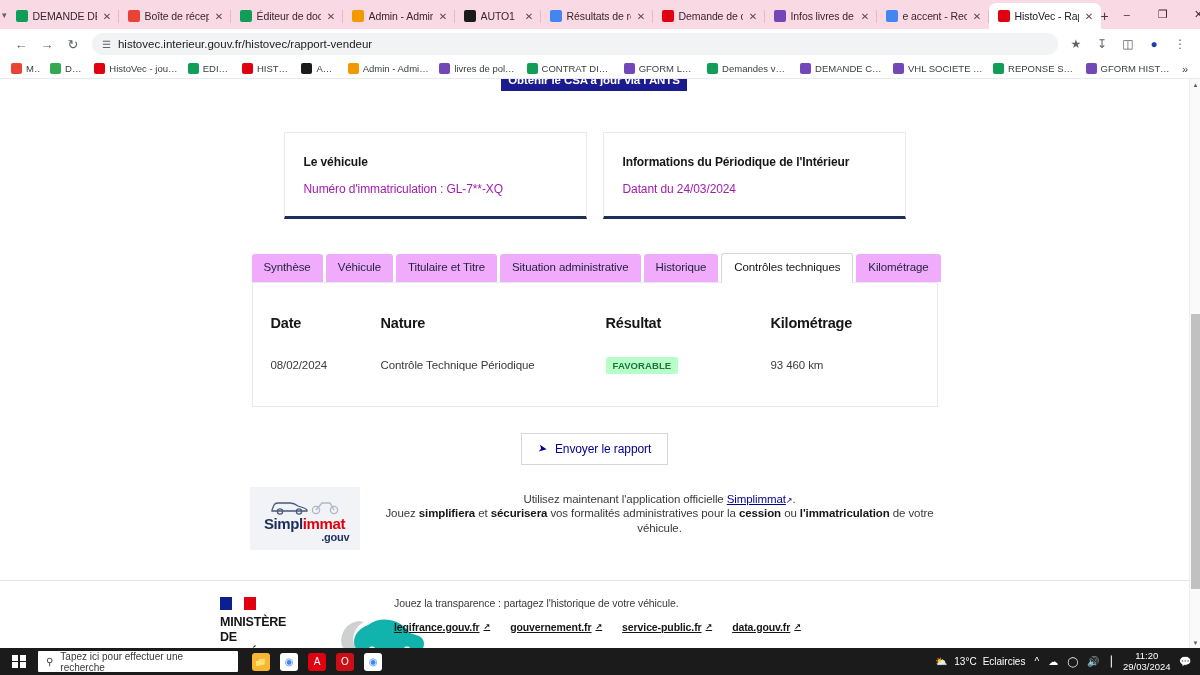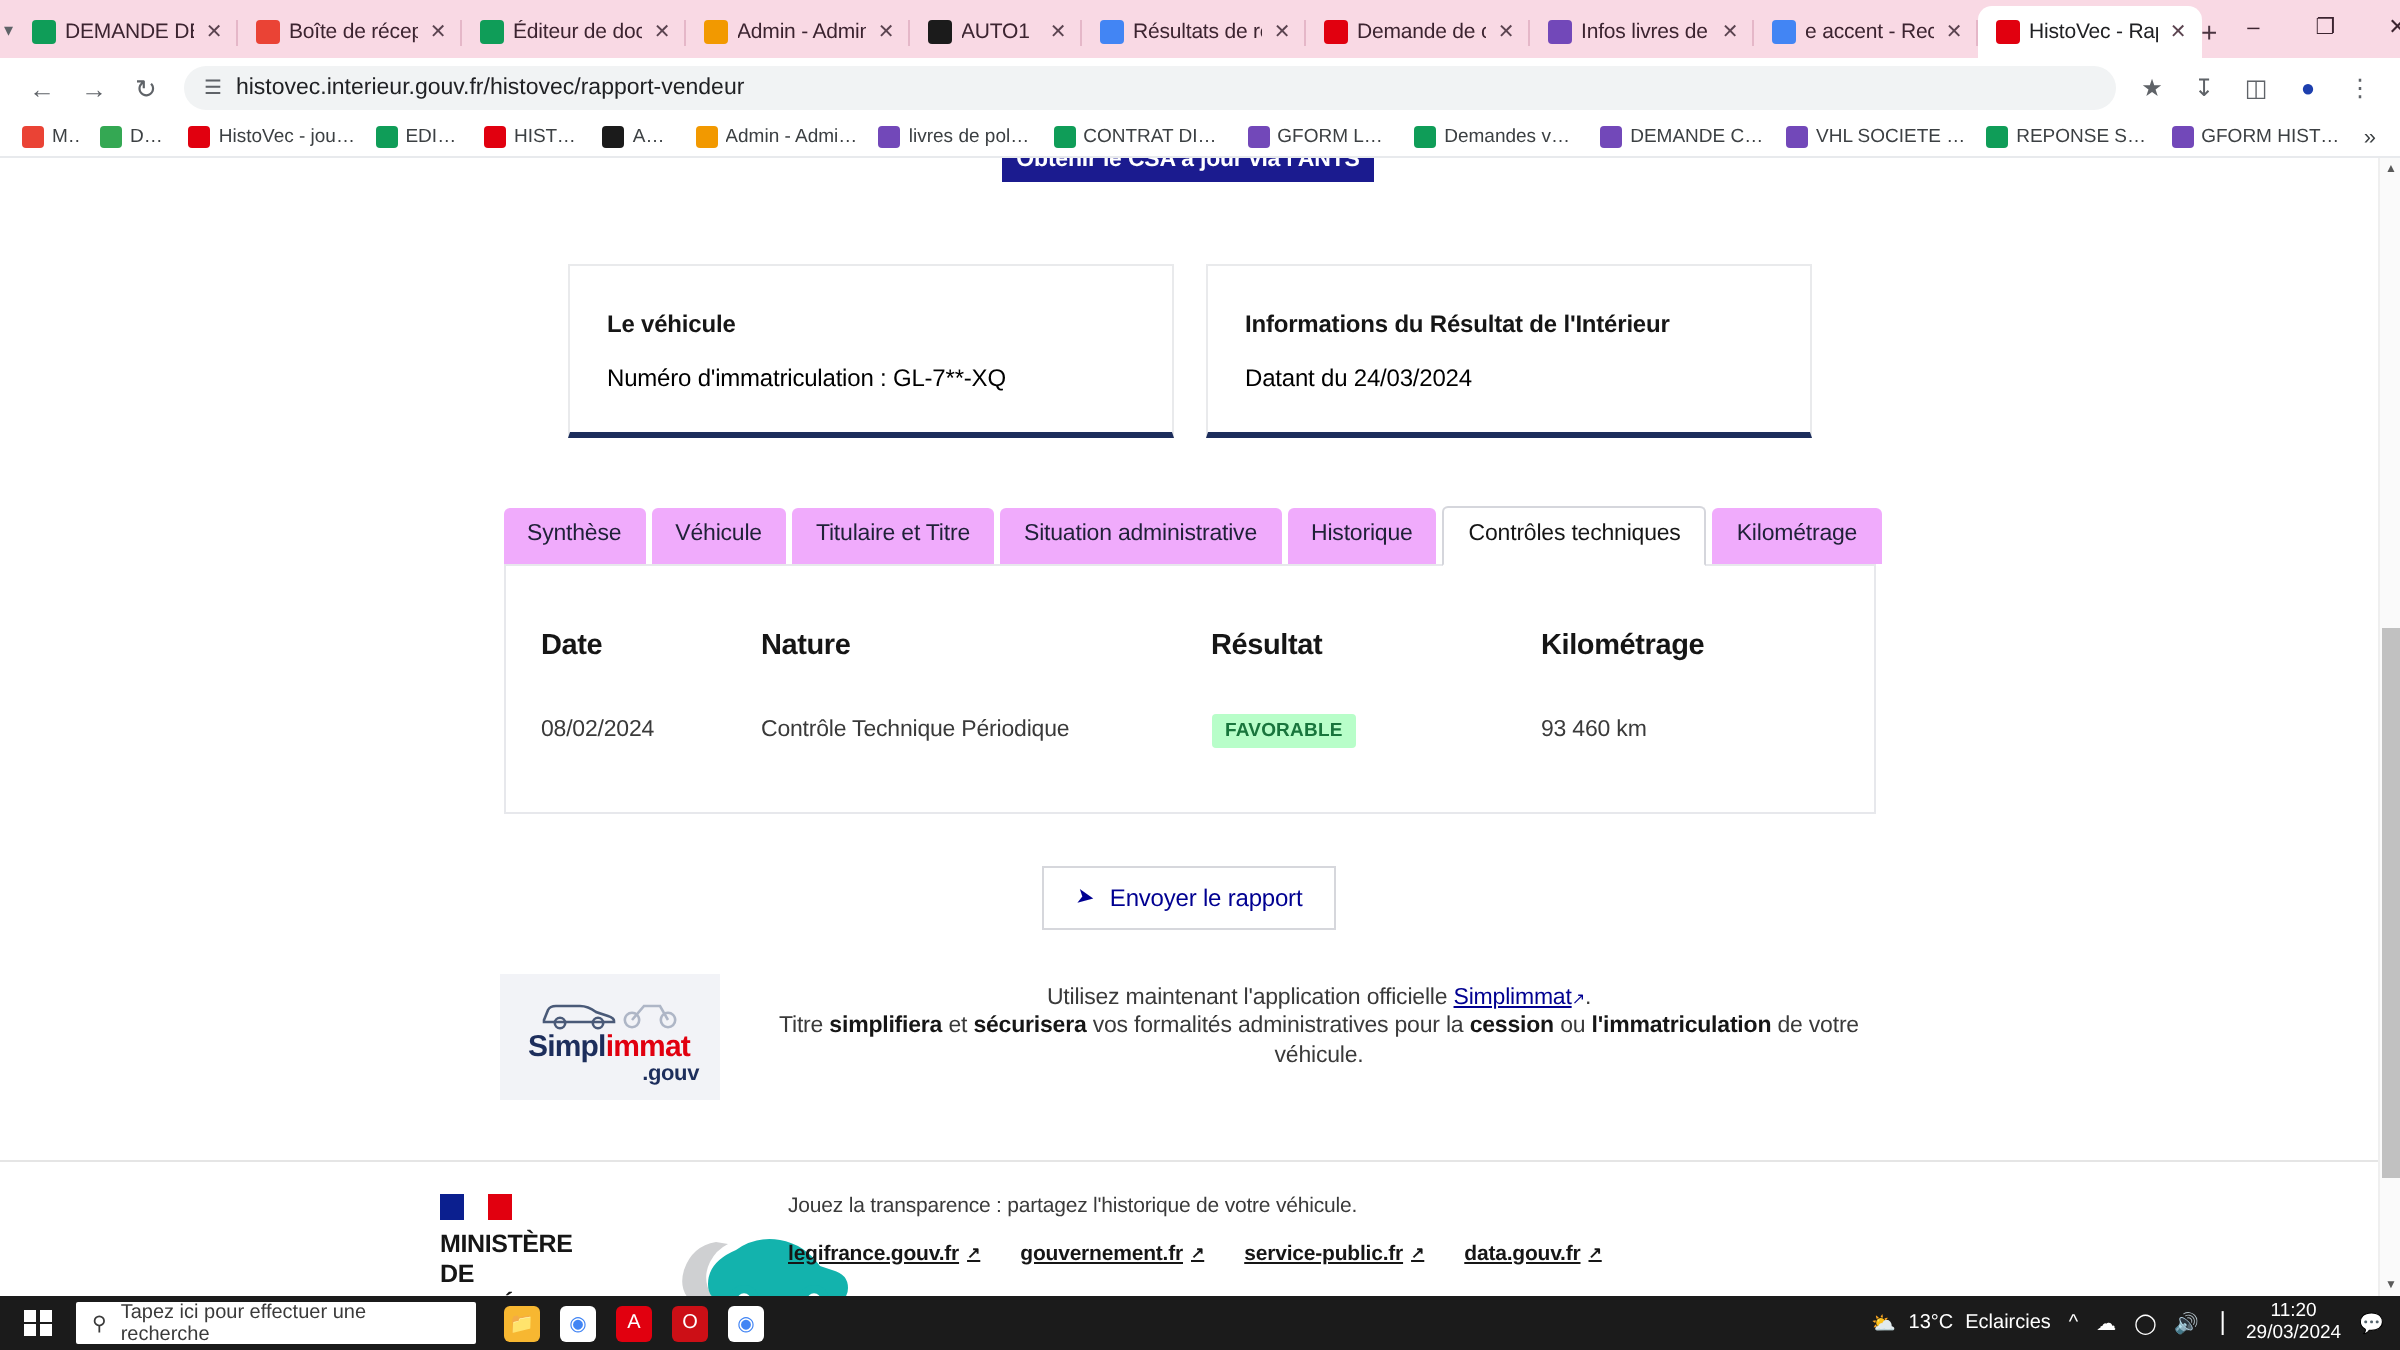--- a/index.html
+++ b/index.html
@@ -78,21 +78,21 @@
   }
 
   .cards {
     display:flex; gap: 16px; margin: 35px auto 0 auto; width: 622px;
   }
   .card {
     flex:1 1 0; background:#fff; border:1px solid #e9eaec; border-bottom:3px solid #1d2e5c;
     padding: 22px 19px 20px 19px; min-height: 72px;
   }
   .card h3 { font-size:12px; color:#161616; font-weight:bold; margin-bottom:13px; letter-spacing:-0.1px; }
-  .card p { font-size:12px; color:#000000; letter-spacing:-0.1px; }
+  .card p { font-size:12px; color:#a21caf; letter-spacing:-0.1px; }
 
   .tabs-row { width: 686px; margin: 33px auto 0 auto; display:flex; align-items:flex-end; gap:3px; }
   .ptab {
     background:#f0abfc; color:#1f2138; font-size:11.5px; padding: 8px 12px 8px 12px;
     border-radius: 3px 3px 0 0; line-height:1; white-space:nowrap; letter-spacing:-0.1px;
   }
   .ptab.active {
     background:#ffffff; border:1px solid #d5d6dc; border-bottom:1px solid #fff;
     position:relative; top:1px; padding: 8px 12px 8px 12px; color:#161616;
   }
@@ -333,21 +333,21 @@
       <div class="cta-wrap">
         <div class="cta-btn">Obtenir le CSA à jour via l'ANTS</div>
       </div>
 
       <div class="cards">
         <div class="card">
           <h3>Le véhicule</h3>
           <p>Numéro d'immatriculation : GL-7**-XQ</p>
         </div>
         <div class="card">
-          <h3>Informations du Résultat de l'Intérieur</h3>
+          <h3>Informations du Périodique de l'Intérieur</h3>
           <p>Datant du 24/03/2024</p>
         </div>
       </div>
 
       <div class="tabs-row" id="ptabs-host">
           <div class="ptab">Synthèse</div>
           <div class="ptab">Véhicule</div>
           <div class="ptab">Titulaire et Titre</div>
           <div class="ptab">Situation administrative</div>
           <div class="ptab">Historique</div>
@@ -395,21 +395,21 @@
             <circle cx="66" cy="14" r="3.6" fill="none" stroke="#aeb6c6" stroke-width="1.3"></circle>
             <path d="M48 14 L54 7 L62 7 L66 14" fill="none" stroke="#aeb6c6" stroke-width="1.3"></path>
           </svg>
           <div class="simpl-text">
             <span class="a">Simpl</span><span class="b">immat</span>
           </div>
           <div class="simpl-gouv">.gouv</div>
         </div>
         <div class="simpl-copy">
           <span>Utilisez maintenant l'application officielle </span><a href="#">Simplimmat</a><span style="font-size:8px;color:#000091;">↗</span><span>.</span><br>
-          <span>Titre </span><b>simplifiera</b><span> et </span><b>sécurisera</b><span> vos formalités administratives pour la </span><b>cession</b><span> ou </span><b>l'immatriculation</b><span> de votre véhicule.</span>
+          <span>Jouez </span><b>simplifiera</b><span> et </span><b>sécurisera</b><span> vos formalités administratives pour la </span><b>cession</b><span> ou </span><b>l'immatriculation</b><span> de votre véhicule.</span>
         </div>
       </div>
 
       <div class="footer-sep"></div>
       <div class="footer">
         <div class="footer-left">
           <div class="marianne">
             <div class="flag">
                 <i class="f1"></i>
                 <i class="f2"></i>

